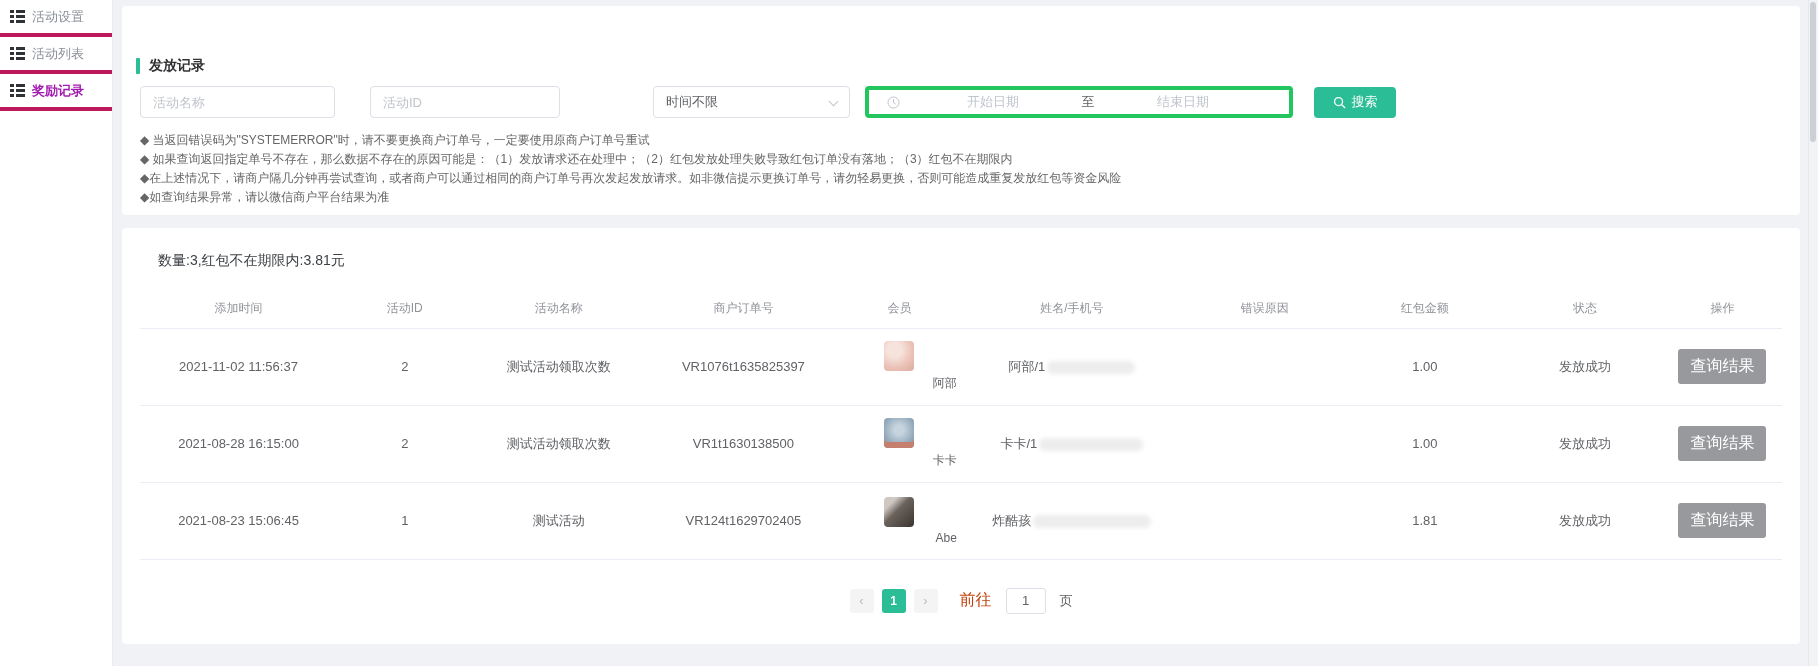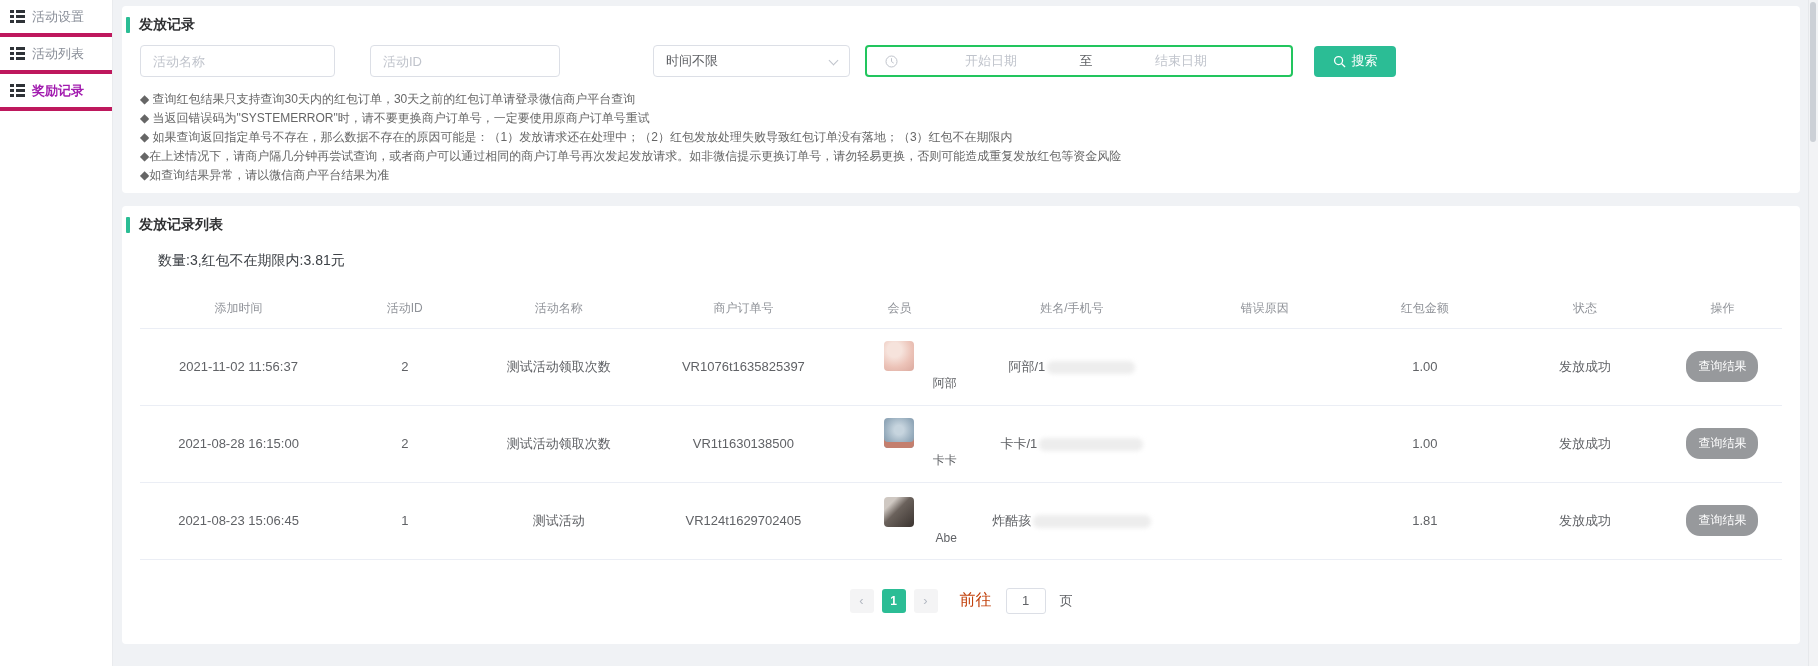--- a/index.html
+++ b/index.html
@@ -12,32 +12,32 @@
   .side-item.active { color:#a21caf; font-weight:bold; }
   .list-icon { display:flex; flex-direction:column; gap:2px; }
   .list-icon i { display:flex; gap:2px; }
   .list-icon i b { width:4px; height:3px; background:#2f3338; }
   .list-icon i s { width:9px; height:3px; background:#2f3338; }
 
   
   .content { position:absolute; left:122px; right:18px; top:0; }
   .card { background:#fff; border-radius:4px; }
   .card-filters { margin-top:6px; padding:8px 0 8px; }
-  .section-title { display:flex; align-items:center; gap:9px; padding-left:4px; height:22px; }
+  .section-title { display:flex; align-items:center; gap:9px; padding-left:14px; height:22px;margin-top:41px; }
   .green-bar { width:4px; height:16px; background:#2bbd95; border-radius:1px; }
   .section-title span { font-size:14px; font-weight:bold; color:#303133; }
 
   .filter-row { display:flex; align-items:center; margin-top:9px; padding:0 18px; }
   .f-input { height:32px; border:1px solid #dcdfe6; border-radius:4px; padding:0 12px; font-size:13px; color:#606266; font-family:inherit; outline:none; }
   .f-input::placeholder { color:#c0c4cc; }
   .in-name { width:195px; margin-right:35px; }
   .in-id { width:190px; margin-right:93px; }
   .f-select { position:relative; width:197px; height:32px; margin-right:15px; border:1px solid #dcdfe6; border-radius:4px; display:flex; align-items:center; padding:0 12px; font-size:13px; color:#606266; cursor:pointer; }
   .chev { position:absolute; right:12px; top:11px; width:7px; height:7px; border-right:1px solid #c0c4cc; border-bottom:1px solid #c0c4cc; transform:rotate(45deg); }
-  .f-date { width:428px; height:32px; margin-right:21px; border:2px solid #22c55e; border-radius:4px; display:flex; align-items:center; font-size:13px; color:#c0c4cc; padding:0 10px; }
+  .f-date { width:428px; height:32px; margin-right:21px; border:4px solid #22c55e; border-radius:4px; display:flex; align-items:center; font-size:13px; color:#c0c4cc; padding:0 10px; }
   .f-date .clock { display:flex; margin:0 28px 0 8px; }
   .f-date .d-start, .f-date .d-end { width:130px; text-align:center; }
   .f-date .d-sep { color:#606266; width:60px; text-align:center; }
   .btn-search { display:flex; align-items:center; justify-content:center; gap:6px; width:82px; height:31px; border:none; border-radius:4px; background:#2bbd95; color:#fff; font-size:13px; font-family:inherit; cursor:pointer; }
 
   .notes { margin-top:13px; padding:0 18px; }
   .note-line { font-size:12px; color:#666; line-height:19px; white-space:nowrap; }
 
   .card-list { margin-top:13px; padding:8px 0 30px; }
   .summary { margin-top:16px; padding-left:36px; font-size:14px; color:#3d4146; }
@@ -46,21 +46,21 @@
   .records th { font-size:12px; font-weight:500; color:#909399; height:38px; text-align:center; border-bottom:1px solid #ebeef5; }
   .records td { font-size:13px; color:#606266; height:77px; text-align:center; border-bottom:1px solid #ebeef5; }
   .avatar { width:30px; height:30px; border-radius:4px; margin:0 auto 4px; }
   .avatar-1 { background:radial-gradient(circle at 35% 30%, #f6e3dc 0 25%, #ecc3b8 60%, #dba99e); }
   .avatar-2 { background:radial-gradient(circle at 50% 40%, #c6d4de 0 20%, #93a9ba 65%, #7e95a8); box-shadow:inset 0 -6px 0 #c47f6e; }
   .avatar-3 { background:linear-gradient(135deg, #cfc8c2 0 22%, #6b625c 45%, #3a332f); }
   .member-name { font-size:12px; color:#606266;text-align:right; }
   .redact { display:inline-block; vertical-align:middle; height:13px; border-radius:6px; background:#ededed; filter:blur(2px); margin-left:2px; }
   .r1 { width:88px; } .r2 { width:104px; } .r3 { width:118px; }
   .status-ok { color:#2bbd95; }
-  .btn-result { border:none; border-radius:14px; background:#97999c; color:#fff; font-size:12px; font-family:inherit; padding:7px 12px; cursor:pointer; }
+  .btn-result { border:none; border-radius:3px; background:#97999c; color:#fff; font-size:16px; font-family:inherit; padding:7px 12px; cursor:pointer; }
 
   .pagination { display:flex; align-items:center; justify-content:center; gap:8px; margin-top:28px; }
   .pg-btn { width:24px; height:24px; border-radius:3px; background:#f4f4f5; color:#b4b9c2; font-size:13px; display:flex; align-items:center; justify-content:center; cursor:pointer; }
   .pg-active { width:24px; height:24px; border-radius:3px; background:#2bbd95; color:#fff; font-size:12px; font-weight:bold; display:flex; align-items:center; justify-content:center; cursor:pointer; }
   .pg-goto { margin-left:14px; font-size:16px; color:#c2410c; }
   .pg-input { width:40px; height:26px; margin:0 6px; border:1px solid #dcdfe6; border-radius:3px; text-align:center; font-size:13px; color:#606266; font-family:inherit; outline:none; }
   .pg-unit { font-size:13px; color:#606266; }
 
   
   .scrollbar { position:absolute; right:0; top:0; width:10px; height:100%; background:#f2f3f5; border-left:1px solid #e6e8eb; z-index:3; }
@@ -154,33 +154,28 @@
         <button class="btn-search">
           <svg width="13" height="13" viewBox="0 0 14 14">
               <circle cx="6" cy="6" r="4.3" fill="none" stroke="#fff" stroke-width="1.4"></circle>
               <path d="M9.4 9.4L13 13" stroke="#fff" stroke-width="1.4"></path>
             </svg>
           <span>搜索</span>
         </button>
       </div>
 
       <div class="notes">
-        <div class="note-line">◆ 查询红包结果只支持查询30天内的红包订单，30天之前的红包订单请登录微信商户平台查询</div>
         <div class="note-line">◆ 当返回错误码为"SYSTEMERROR"时，请不要更换商户订单号，一定要使用原商户订单号重试</div>
         <div class="note-line">◆ 如果查询返回指定单号不存在，那么数据不存在的原因可能是：（1）发放请求还在处理中；（2）红包发放处理失败导致红包订单没有落地；（3）红包不在期限内</div>
         <div class="note-line">◆在上述情况下，请商户隔几分钟再尝试查询，或者商户可以通过相同的商户订单号再次发起发放请求。如非微信提示更换订单号，请勿轻易更换，否则可能造成重复发放红包等资金风险</div>
         <div class="note-line">◆如查询结果异常，请以微信商户平台结果为准</div>
       </div>
     </section>
 
     <section class="card card-list">
-      <div class="section-title">
-        <span class="green-bar"></span>
-        <span>发放记录列表</span>
-      </div>
 
       <div class="summary">数量:3,红包不在期限内:3.81元</div>
 
       <table class="records">
         <colgroup>
           <col style="width:12%">
             <col style="width:8.25%">
             <col style="width:10.5%">
             <col style="width:12%">
             <col style="width:7%">

